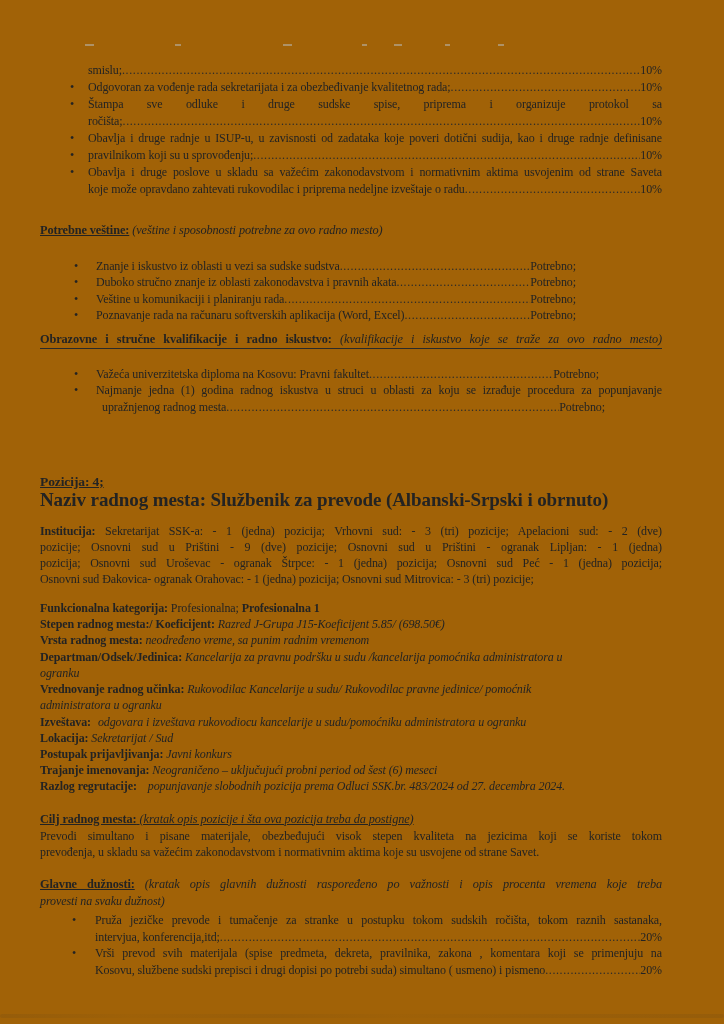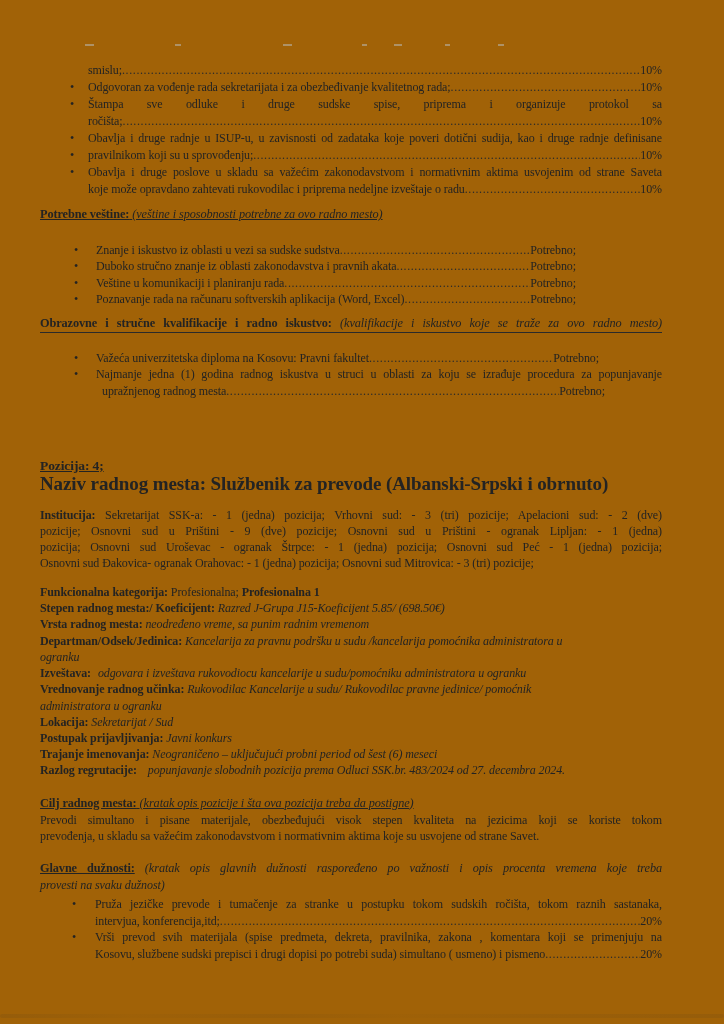--- a/index.html
+++ b/index.html
@@ -44,21 +44,21 @@
   ul.intro li::before{content:"\2022";position:absolute;left:30px;top:0;}
   ul.intro li.nob::before{content:"";}
   ul.mid{line-height:16.3px;}
   ul.mid li{padding-left:56px;}
   ul.mid li::before{content:"\2022";position:absolute;left:34px;top:0;}
   ul.duty{line-height:16.6px;}
   ul.duty li{padding-left:55px;}
   ul.duty li::before{content:"\2022";position:absolute;left:32px;top:0;}
   
   h3.sec{margin:0;font-size:12.3px;font-weight:normal;line-height:17px;}
-  h3.skills{margin-top:8px;text-decoration:underline;}
+  h3.skills{margin-top:24px;}
   ul.skills-list{margin-top:19px;}
   h3.edu{margin-top:8px;border-bottom:1.2px solid #2a2a2a;}
   ul.edu-list{margin-top:17px;}
   h3.goal-h{margin-top:16px;text-decoration:underline;}
   h3.duties-h{margin-top:16px;}
   
   .pozheading{margin-top:58px;line-height:18px;}
   .naziv{line-height:18px;font-size:19px;}
   .instpara{margin-top:14px;line-height:16px;}
   .fields{margin-top:13px;line-height:16.2px;}
@@ -214,25 +214,25 @@
         <span class="hd">Stepen radnog mesta:/ Koeficijent:</span> <span class="val">Razred J-Grupa J15-Koeficijent 5.85/ (698.50€)</span>
       </div>
       <div class="field">
         <span class="hd">Vrsta radnog mesta:</span> <span class="val gap">neodređeno vreme, sa punim radnim vremenom</span>
       </div>
       <div class="field">
         <span class="hd">Departman/Odsek/Jedinica:</span> <span class="val">Kancelarija za pravnu podršku u sudu /kancelarija pomoćnika administratora u</span>
         <div class="val">ogranku</div>
       </div>
       <div class="field">
-        <span class="hd">Izveštava:</span> <span class="val gap-s">odgovara i izveštava rukovodiocu kancelarije u sudu/pomoćniku administratora u ogranku</span>
-      </div>
-      <div class="field">
         <span class="hd">Vrednovanje radnog učinka:</span> <span class="val">Rukovodilac Kancelarije u sudu/ Rukovodilac pravne jedinice/ pomoćnik</span>
         <div class="val">administratora u ogranku</div>
+      </div>
+      <div class="field">
+        <span class="hd">Izveštava:</span> <span class="val gap-s">odgovara i izveštava rukovodiocu kancelarije u sudu/pomoćniku administratora u ogranku</span>
       </div>
       <div class="field">
         <span class="hd">Lokacija:</span> <span class="val">Sekretarijat / Sud</span>
       </div>
       <div class="field">
         <span class="hd">Postupak prijavljivanja:</span> <span class="val">Javni konkurs</span>
       </div>
       <div class="field">
         <span class="hd">Trajanje imenovanja:</span> <span class="val">Neograničeno – uključujući probni period od šest (6) meseci</span>
       </div>

